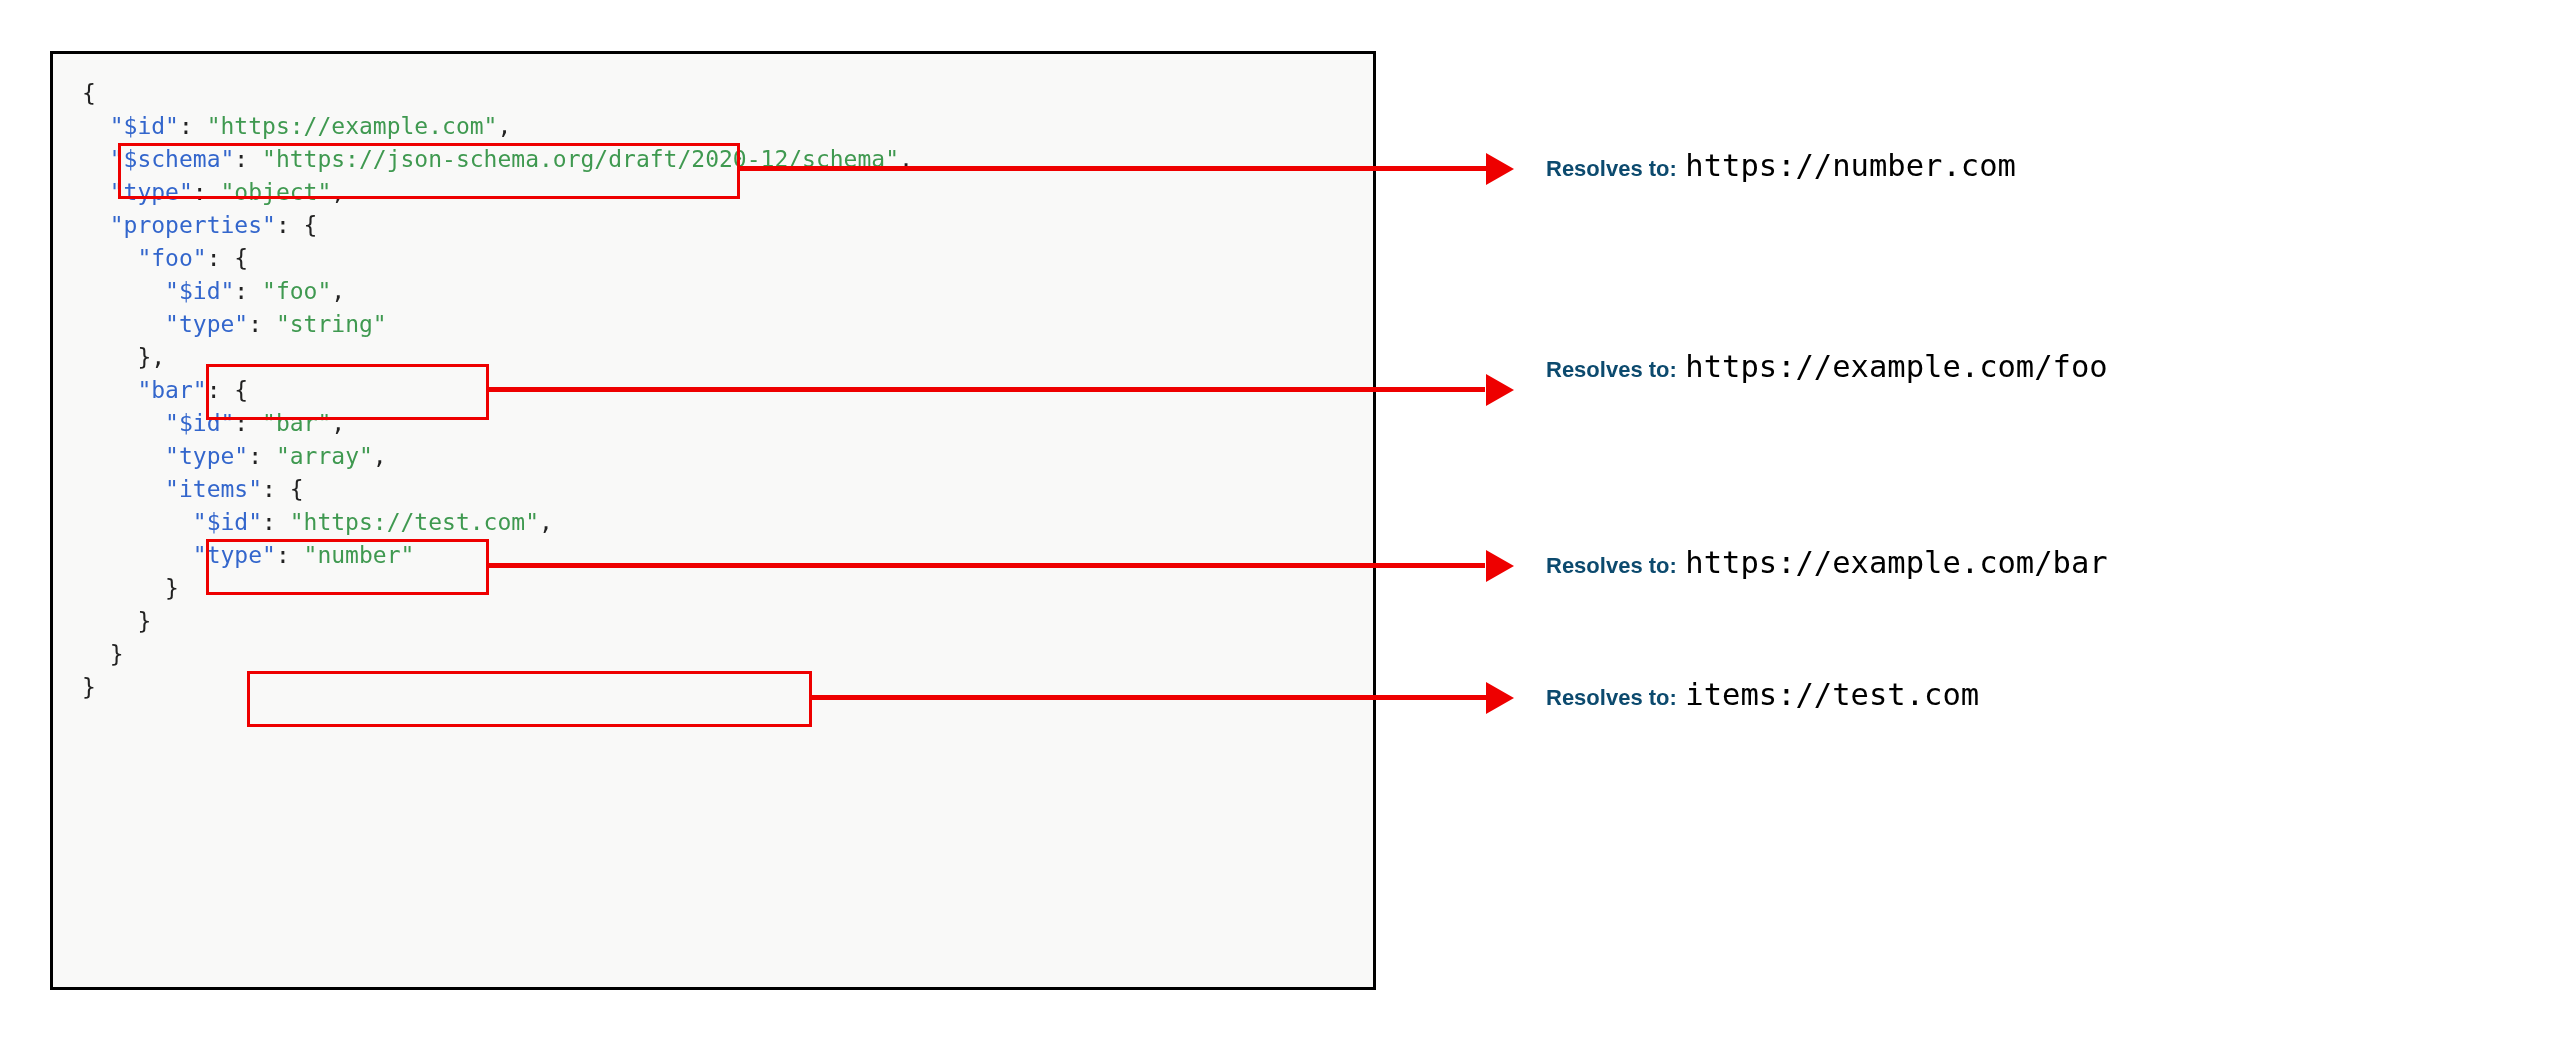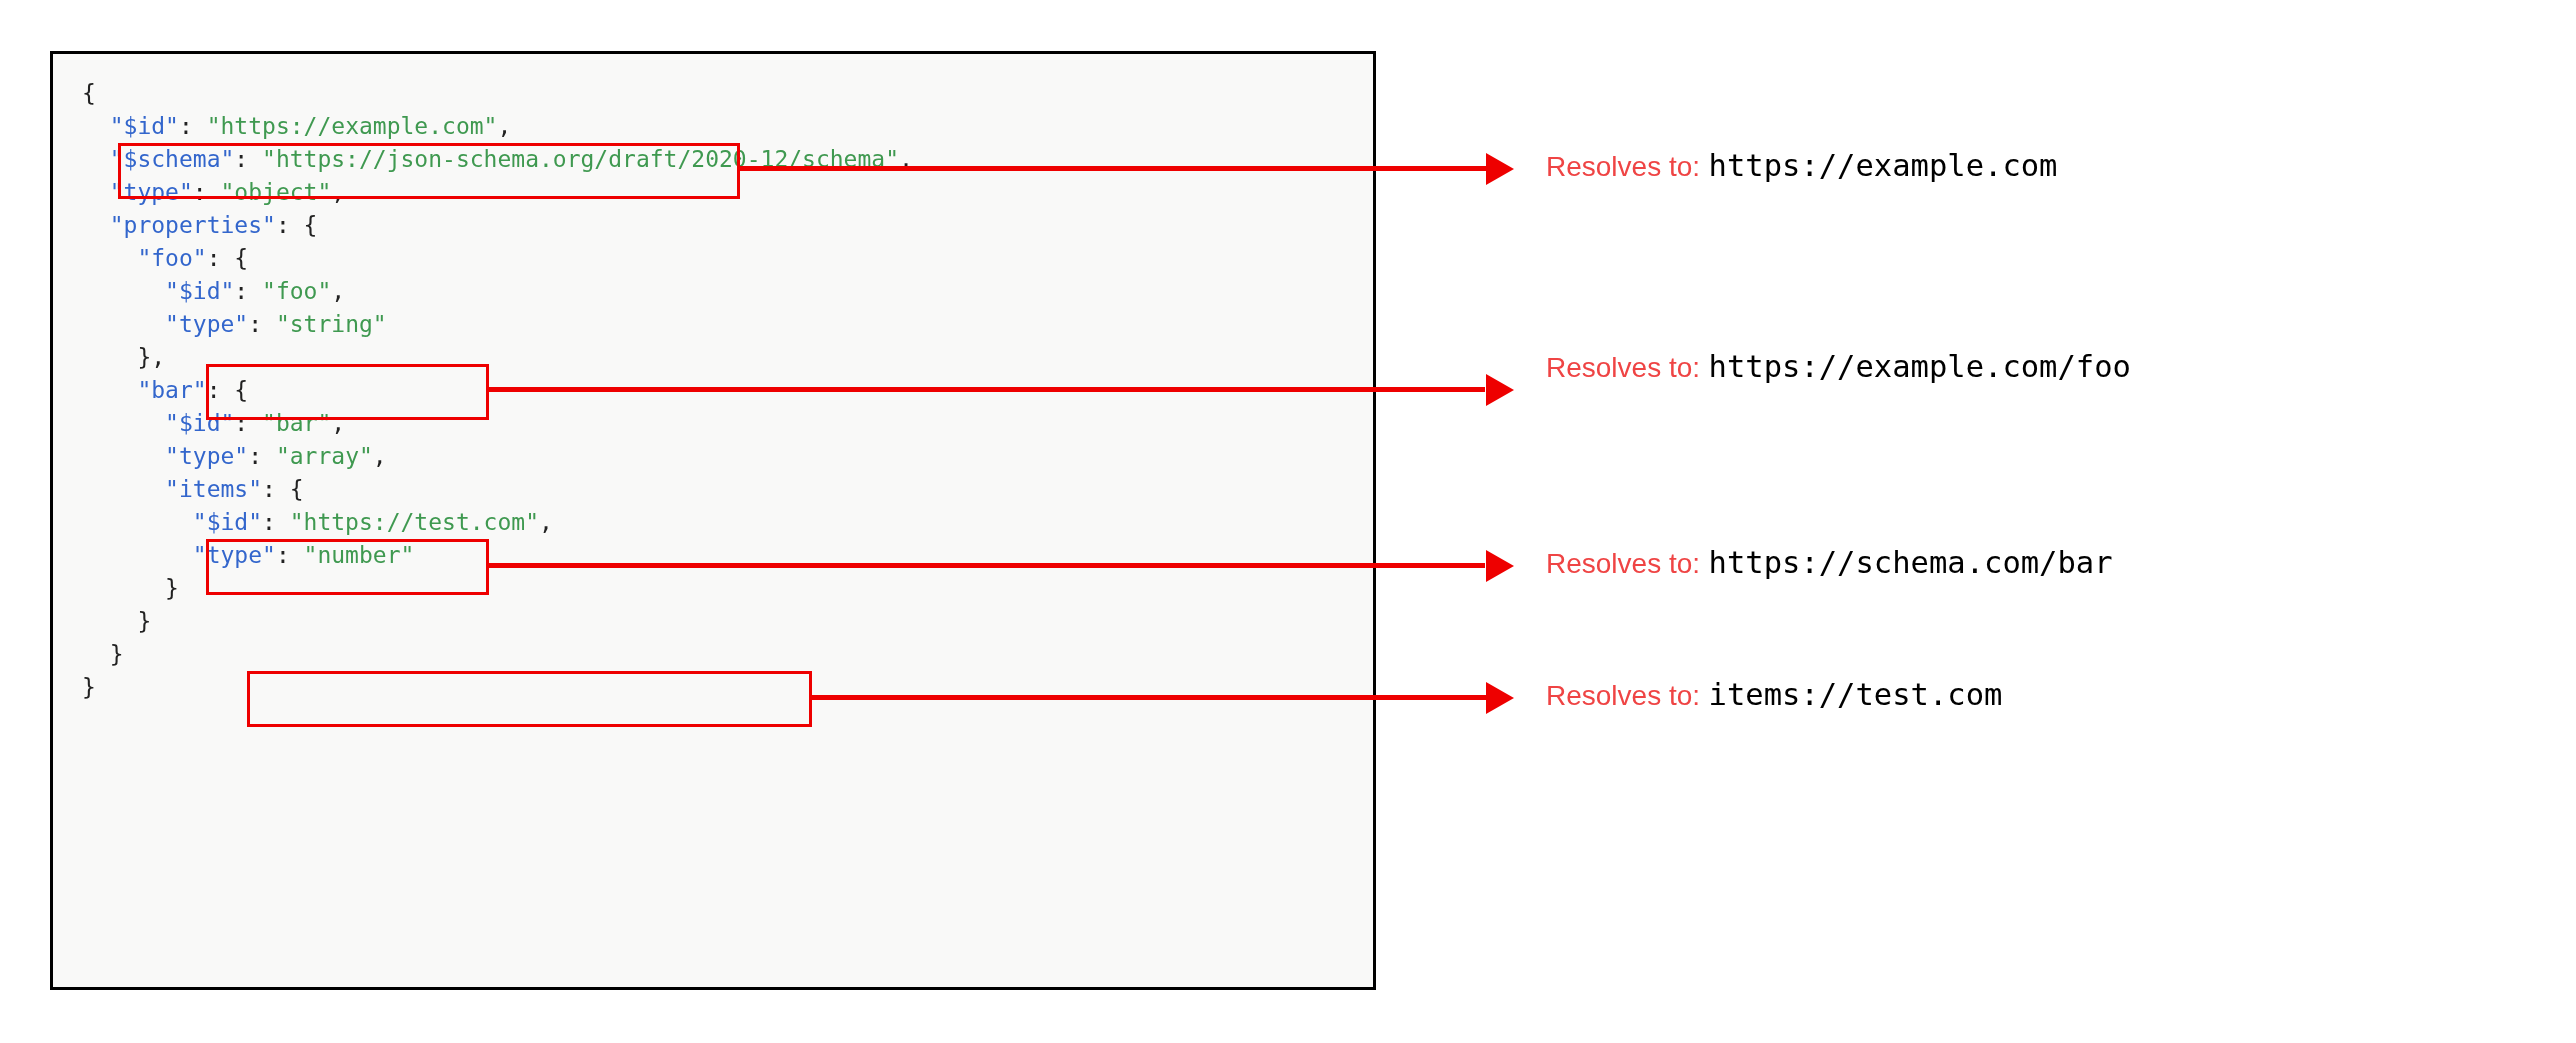--- a/index.html
+++ b/index.html
@@ -70,23 +70,23 @@
 
   
   .resolve-row {
     position: absolute;
     left: 1546px;
     white-space: nowrap;
     line-height: 1;
   }
   .resolve-label {
     font-family: "Liberation Sans", sans-serif;
-    font-weight: normal;
-    font-size: 28px;
-    color: #ef4444;
+    font-weight: bold;
+    font-size: 22px;
+    color: #0c4a6e;
   }
   .resolve-url {
     font-family: "DejaVu Sans Mono", "Liberation Mono", monospace;
     font-size: 30.5px;
     color: #000000;
     margin-left: 8.5px;
   }
 </style>
 </head>
 <body>
@@ -107,18 +107,18 @@
     <div class="arrow-head" style="left: 1486px; top: 153px;"></div>
     <div class="arrow-line" style="left: 489px; top: 387px; width: 996px;"></div>
     <div class="arrow-head" style="left: 1486px; top: 374px;"></div>
     <div class="arrow-line" style="left: 489px; top: 563px; width: 996px;"></div>
     <div class="arrow-head" style="left: 1486px; top: 550px;"></div>
     <div class="arrow-line" style="left: 812px; top: 695px; width: 674px;"></div>
     <div class="arrow-head" style="left: 1486px; top: 682px;"></div>
   </div>
 
 <div id="annotation-layer">
-    <div class="resolve-row" style="top: 151px;"><span class="resolve-label">Resolves to:</span><span class="resolve-url">https://example.com</span></div>
+    <div class="resolve-row" style="top: 151px;"><span class="resolve-label">Resolves to:</span><span class="resolve-url">https://number.com</span></div>
     <div class="resolve-row" style="top: 352px;"><span class="resolve-label">Resolves to:</span><span class="resolve-url">https://example.com/foo</span></div>
-    <div class="resolve-row" style="top: 548px;"><span class="resolve-label">Resolves to:</span><span class="resolve-url">https://schema.com/bar</span></div>
+    <div class="resolve-row" style="top: 548px;"><span class="resolve-label">Resolves to:</span><span class="resolve-url">https://example.com/bar</span></div>
     <div class="resolve-row" style="top: 680px;"><span class="resolve-label">Resolves to:</span><span class="resolve-url">items://test.com</span></div>
   </div>
 
 
 </body></html>

